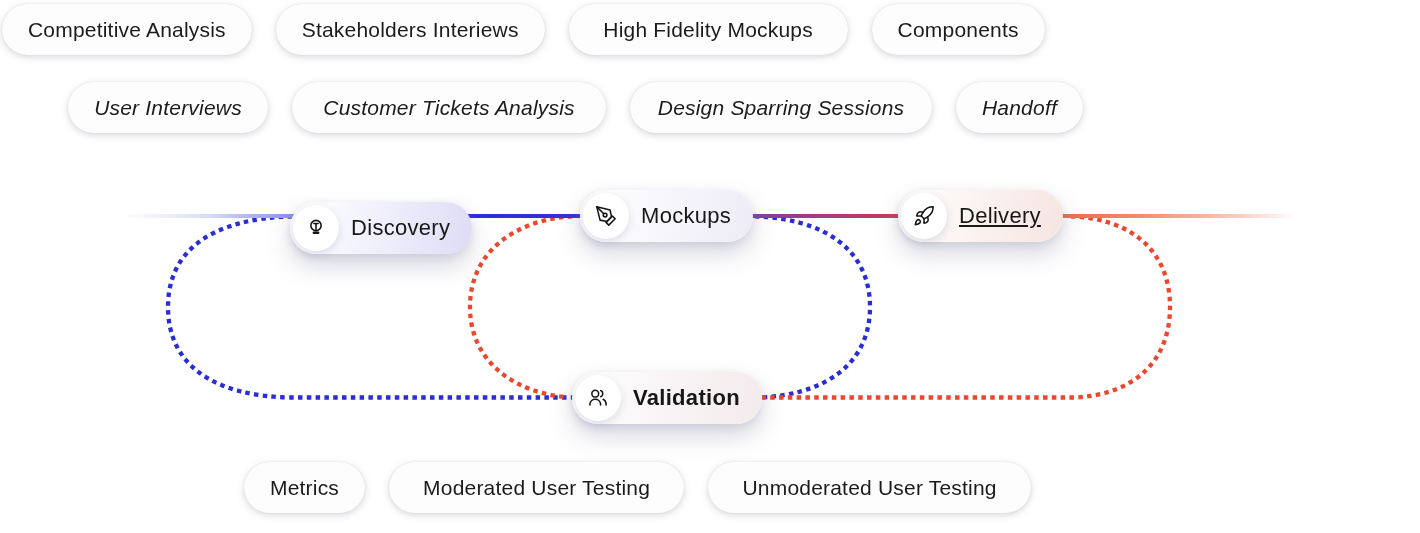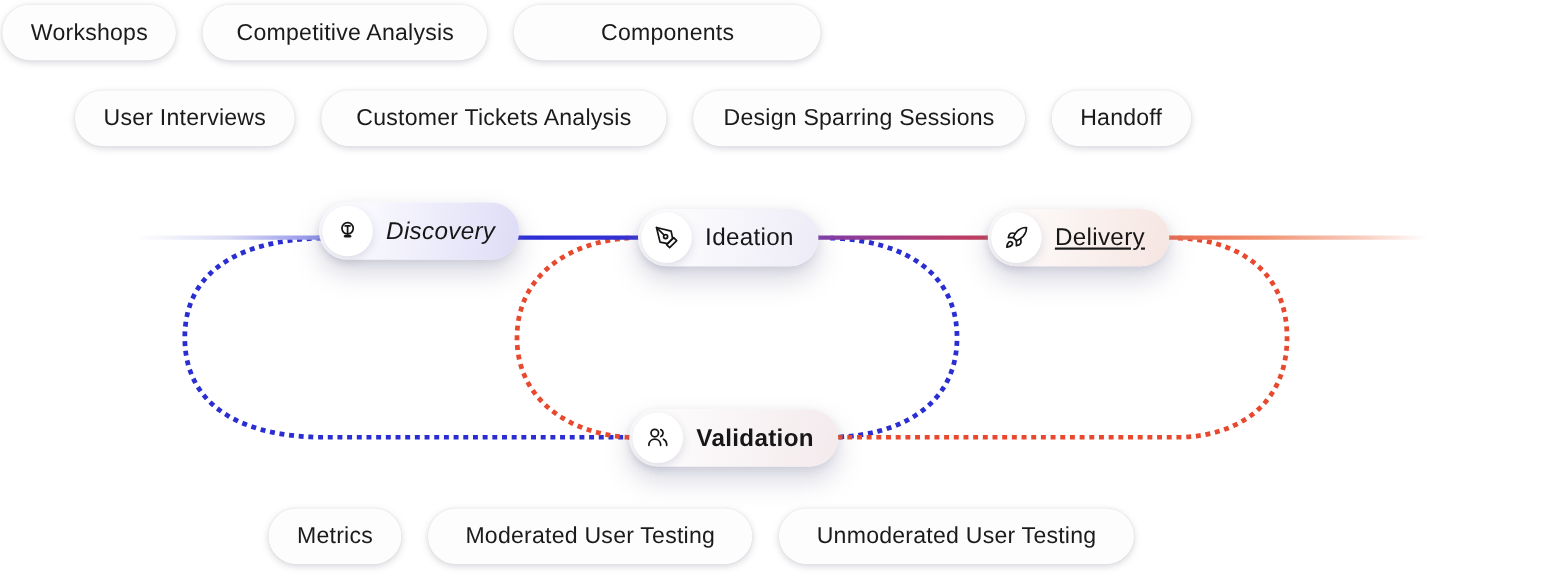--- a/index.html
+++ b/index.html
@@ -6,21 +6,21 @@
   .canvas {
     position:relative; width:1420px; height:533px; background:#ffffff;
     overflow:hidden; font-family:"Liberation Sans", sans-serif; color:#1b1b1b;
   }
   svg.flow { position:absolute; left:0; top:0; width:1420px; height:533px; }
   .dotted { fill:none; stroke-width:4.3; stroke-dasharray:0.2 8.6; stroke-linecap:square; }
 
   
   .tag-row { position:absolute; display:flex; gap:24px; }
   .row-top    { left:2px;   top:4px; }
-  .row-mid    { left:68px;  top:82px; }
+  .row-mid    { left:68px;  top:82px;font-style:italic; }
   .row-bottom { left:244px; top:462px; }
   .tag {
     box-sizing:border-box; height:51px; border-radius:26px; background:#fdfdfd;
     display:flex; align-items:center; justify-content:center; padding:0 26px;
     font-size:21px; letter-spacing:.2px; white-space:nowrap;
     box-shadow:0 2px 7px rgba(110,110,132,.28), 0 0 1px rgba(110,110,132,.25);
   }
   .row-top div:nth-of-type(1){min-width:151px}
   .row-top div:nth-of-type(2){min-width:259px}
   .row-top div:nth-of-type(3){min-width:279px}
@@ -43,21 +43,21 @@
     display:flex; align-items:center; gap:12px; padding:0 22px 0 3px;
     box-shadow:0 12px 24px rgba(122,122,156,.30), 0 3px 8px rgba(122,122,156,.16);
   }
   .node .icon-circle {
     width:46px; height:46px; border-radius:50%; background:#ffffff; flex:0 0 auto;
     display:flex; align-items:center; justify-content:center;
     box-shadow:0 3px 9px rgba(110,110,145,.22);
   }
   .node .label { font-size:22px; letter-spacing:.3px; color:#171717; white-space:nowrap; }
   .node svg { stroke:#151515; fill:none; stroke-width:1.7; stroke-linecap:round; stroke-linejoin:round; }
-  .node-discovery  { left:290px; top:184px; background:linear-gradient(100deg,#fcfcff 15%,#dedcf6 100%);font-style:italic; }
+  .node-discovery  { left:290px; top:202px; background:linear-gradient(100deg,#fcfcff 15%,#dedcf6 100%); }
   .node-ideation   { left:580px; top:190px; background:linear-gradient(100deg,#fdfdfe 15%,#edecf7 100%); }
   .node-delivery   { left:898px; top:190px; background:linear-gradient(100deg,#fdfbfa 15%,#f6e5e1 100%);text-decoration:underline; }
   .node-validation { left:572px; top:372px; background:linear-gradient(100deg,#fdfcfc 15%,#f3eaec 100%);font-weight:bold; }
 </style>
 </head>
 <body>
 
 <div class="canvas">
 
   <svg class="flow" viewBox="0 0 1420 533" aria-hidden="true">
@@ -79,30 +79,33 @@
     </defs>
     <path class="dotted" d="M290 216.5 C215 219 168 248 168 307 C168 366 215 396 290 397.5 L573 397.5" stroke="#2a2ed2"></path>
     <path class="dotted" d="M757 216.5 C822 219 870 248 870 307 C870 366 822 396 757 397.5" stroke="#2a2ed2"></path>
     <path class="dotted" d="M570 216.5 C518 220 470 250 470 307 C470 364 518 394 570 397.5" stroke="#e8482e"></path>
     <path class="dotted" d="M1073 216.5 C1128 219 1170 248 1170 307 C1170 366 1128 396 1073 397.5 L758 397.5" stroke="#e8482e"></path>
     <line x1="123" y1="216" x2="1297" y2="216" stroke="url(#lineGrad)" stroke-width="4" stroke-linecap="round"></line>
   </svg>
 
   <div class="tag-row row-top">
 
-      <div class="tag">
-        <span>Workshops</span>
-      </div>
 
       <div class="tag">
         <span>Competitive Analysis</span>
       </div>
 
+      <div class="tag">
+        <span>Stakeholders Interiews</span>
+      </div>
 
 
+      <div class="tag">
+        <span>High Fidelity Mockups</span>
+      </div>
 
       <div class="tag">
         <span>Components</span>
       </div>
     </div>
 
   <div class="tag-row row-mid">
 
       <div class="tag">
         <span>User Interviews</span>
@@ -151,21 +154,21 @@
 
   <div class="node node-ideation">
     <span class="icon-circle">
       <svg width="22" height="22" viewBox="0 0 24 24">
         <path d="m12 19 7-7 3 3-7 7-3-3z"></path>
         <path d="m18 13-1.5-7.5L2 2l3.5 14.5L13 18l5-5z"></path>
         <path d="m2 2 7.586 7.586"></path>
         <circle cx="11" cy="11" r="2"></circle>
       </svg>
     </span>
-    <span class="label">Ideation</span>
+    <span class="label">Mockups</span>
   </div>
 
   <div class="node node-delivery">
     <span class="icon-circle">
       <svg width="22" height="22" viewBox="0 0 24 24">
         <path d="M4.5 16.5c-1.5 1.26-2 5-2 5s3.74-.5 5-2c.71-.84.7-2.13-.09-2.91a2.18 2.18 0 0 0-2.91-.09z"></path>
         <path d="m12 15-3-3a22 22 0 0 1 2-3.95A12.88 12.88 0 0 1 22 2c0 2.72-.78 7.5-6 11a22.35 22.35 0 0 1-4 2z"></path>
         <path d="M9 12H4s.55-3.03 2-4c1.62-1.08 5 0 5 0"></path>
         <path d="M12 15v5s3.03-.55 4-2c1.08-1.62 0-5 0-5"></path>
       </svg>

